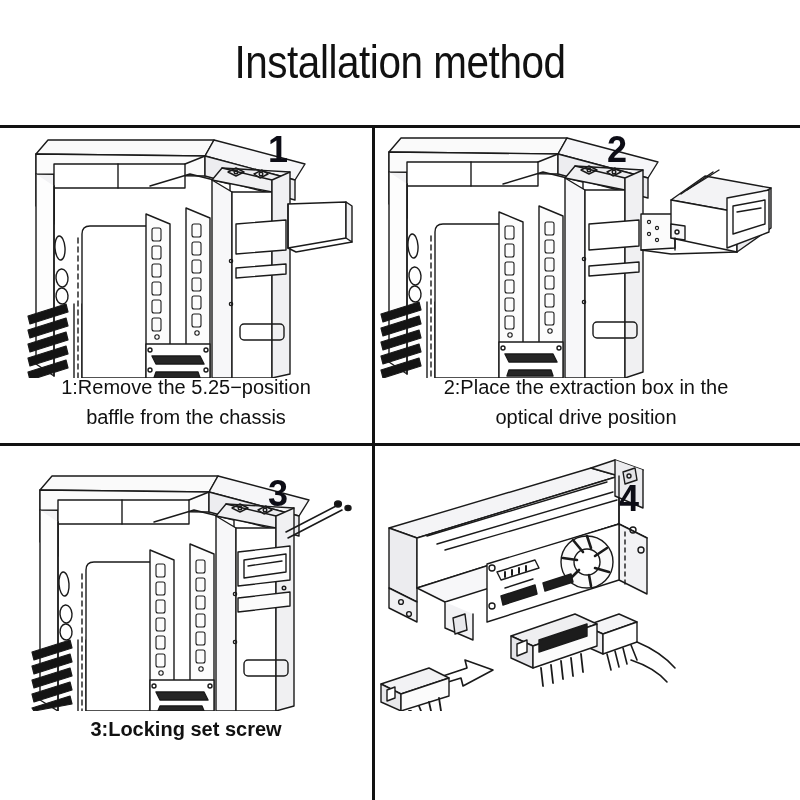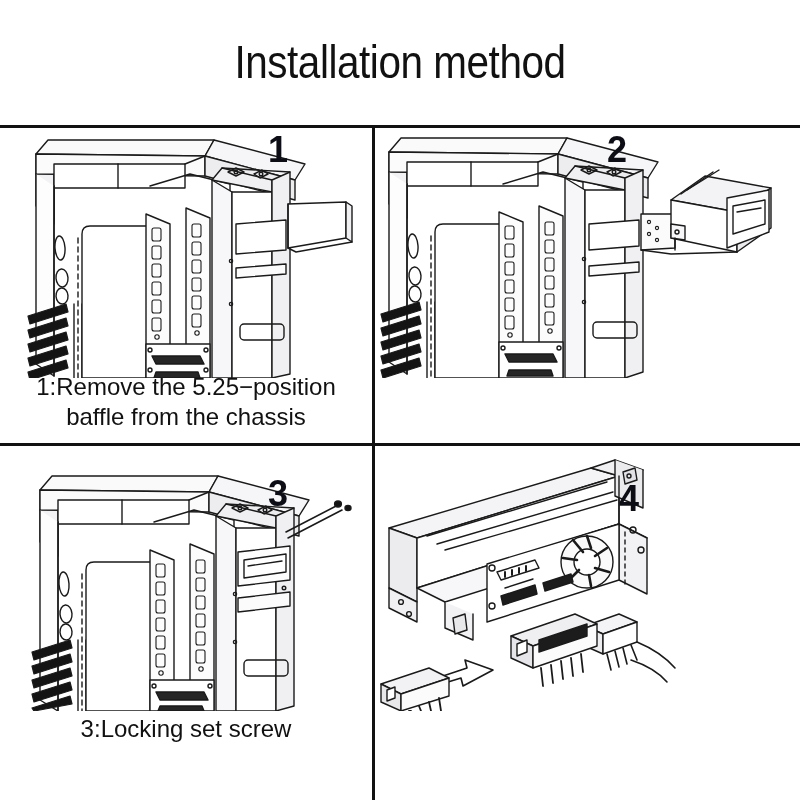--- a/index.html
+++ b/index.html
@@ -72,28 +72,28 @@
     line-height: 1;
   }
   #num-1 { left: 268px; top: 132px; }
   #num-2 { left: 607px; top: 132px; }
   #num-3 { left: 268px; top: 476px; }
   #num-4 { left: 619px; top: 481px; }
 
   .caption {
     position: absolute;
     text-align: center;
-    font-size: 24px;
+    font-size: 20px;
     line-height: 30px;
     color: #111111;
     white-space: pre-line;
   }
   #cap-1 { left: 4px;   top: 372px; width: 364px; }
   #cap-2 { left: 378px; top: 372px; width: 418px; }
-  #cap-3 { left: 4px;   top: 714px; width: 364px; text-align: center; }
+  #cap-3 { left: 4px;   top: 714px; width: 364px; text-align: center; font-weight: bold; }
   #cap-4 { left: 378px; top: 714px; width: 418px; }
 </style>
 </head>
 <body>
 
 <div id="page">
 
   <div id="title">Installation method</div>
 
   <div class="rule-h" id="rule-top"></div>
@@ -287,20 +287,22 @@
         <path d="M358 78 L390 72 L390 96 L358 106 Z" fill="#ffffff"></path>
         <path d="M362 84 L386 80"></path>
 
         <path d="M296 96 L310 98 L310 112 L296 110 Z" fill="#f6f6f8"></path>
         <circle cx="302" cy="104" r="2"></circle>
         <path d="M300 110 L300 122"></path>
         <path d="M266 122 L296 126 L362 124"></path>
       </g>
     </svg>
     <div class="panel-number" id="num-2" style="left:232px; top:4px;">2</div>
+    <div class="caption" id="cap-2" style="left:2px; top:244px;">2:Place the extraction box in the
+optical drive position</div>
   </div>
 
   <div class="panel" id="panel-3">
     <svg class="art" width="372" height="265" viewBox="0 0 372 265">
       <g fill="none" stroke="#1a1a1a" stroke-width="1.4" stroke-linejoin="round" stroke-linecap="round">
         <path d="M40 44 L52 30 L218 30 L209 46 Z" fill="#fafafa"></path>
         <path d="M40 44 L40 96 L58 110 L58 54 Z" fill="#f2f2f4"></path>
         <path d="M40 44 L209 46 L209 66 L40 64 Z" fill="#fbfbfb"></path>
         <path d="M209 46 L218 30 L309 54 L299 70 Z" fill="#f6f6f8"></path>
         <path d="M209 66 L299 90 L299 70 L209 46 Z" fill="#ededf0"></path>

